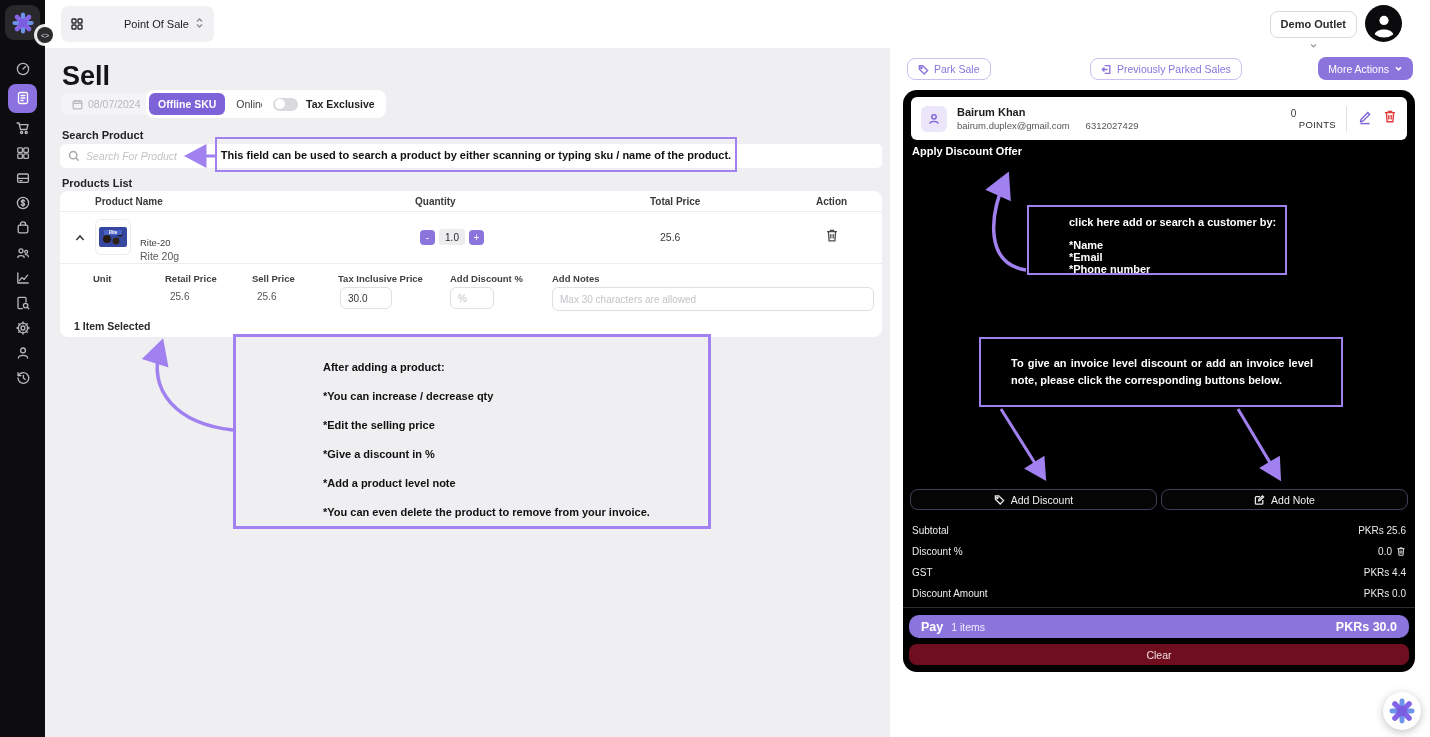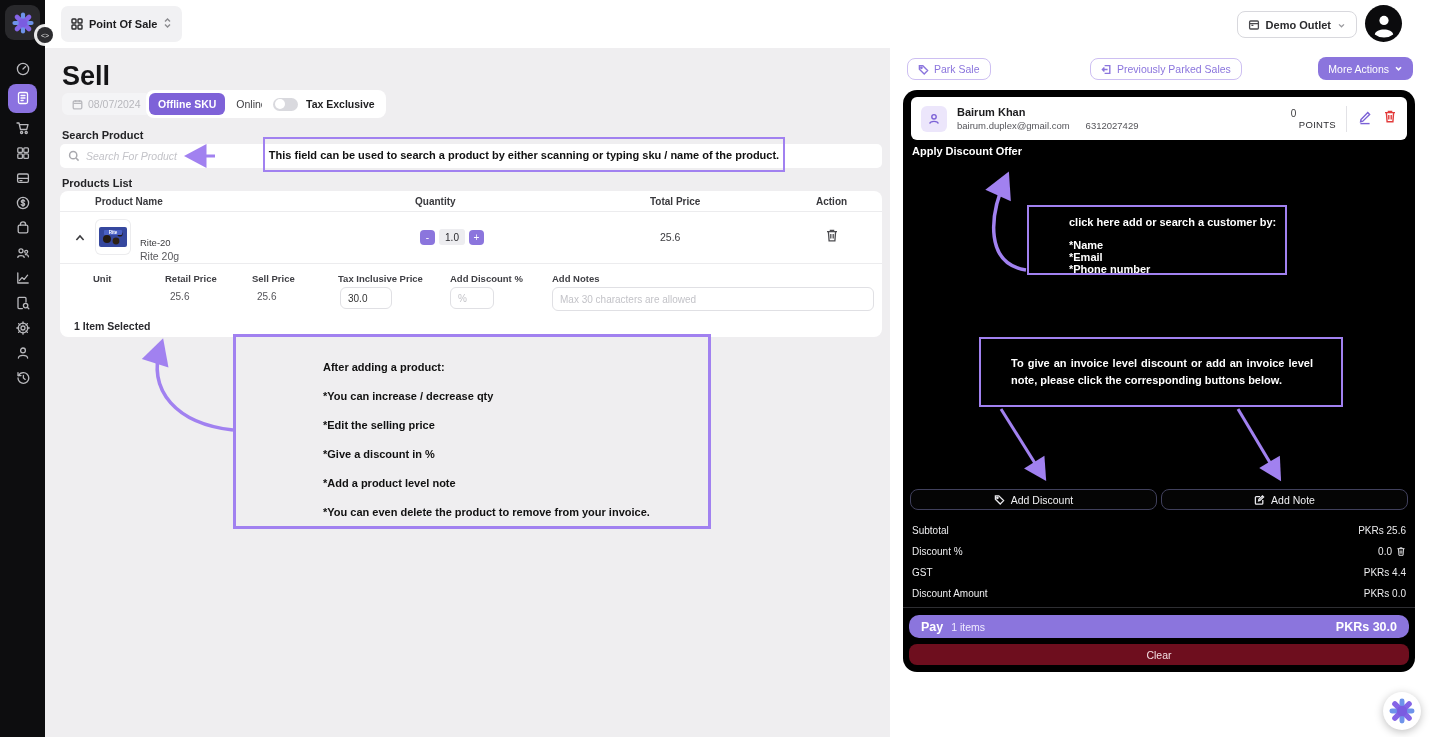--- a/index.html
+++ b/index.html
@@ -14,24 +14,24 @@
   .side-item { width:45px; height:25px; display:flex; align-items:center; justify-content:center; color:#b9b9bd; cursor:pointer; }
   .side-item svg { width:16px; height:16px; stroke:#b9b9bd; fill:none; stroke-width:1.3; stroke-linecap:round; stroke-linejoin:round; }
   .side-item.active { height:34px; }
   .side-item.active .active-pill { width:29px; height:29px; background:#8b72e0; border-radius:8px; display:flex; align-items:center; justify-content:center; }
   .side-item.active svg { stroke:#fff; }
   .collapse-btn { position:absolute; left:37px; top:27px; width:16px; height:16px; border-radius:50%; background:#2c2c2f; color:#e6e6e6; font-size:7px; display:flex; align-items:center; justify-content:center; z-index:9; box-shadow:0 0 0 3px rgba(255,255,255,.9); cursor:pointer; letter-spacing:0; }
 
   
   .topbar { position:absolute; left:45px; top:0; right:0; height:48px; background:#fff; z-index:4; }
   .app-chip { position:absolute; left:16px; top:6px; height:36px; background:#f1f1f3; border-radius:7px; display:flex; align-items:center; gap:6px; padding:0 10px; cursor:pointer; }
-  .app-chip .chip-label { font-size:11px; font-weight:bold; color:#1c1c1e; }
+  .app-chip .chip-label { font-size:11px; font-weight:normal; color:#1c1c1e;margin-left:35px; }
   .app-chip svg { width:12px; height:12px; stroke:#2a2a2c; fill:none; stroke-width:1.4; }
   .app-chip .sel svg { width:9px; height:12px; stroke:#8a8a8e; }
-  .outlet-pill { position:absolute; right:73px; top:11px; height:27px; border:1px solid #d8d8dd; border-radius:8px; background:#fff; display:flex; align-items:center; gap:6px; padding:0 10px; cursor:pointer; }
+  .outlet-pill { position:absolute; right:73px; top:11px; height:27px; border:1px solid #d8d8dd; border-radius:8px; background:#fff; display:flex; align-items:center; gap:6px; padding:0 10px; cursor:pointer;flex-direction:column; }
   .outlet-pill .outlet-label { font-size:11px; font-weight:bold; color:#2b2b2e; }
   .outlet-pill svg { width:12px; height:12px; stroke:#4a4a4e; fill:none; stroke-width:1.3; }
   .outlet-pill .chev svg { width:9px; height:9px; stroke:#9a9a9e; }
   .avatar { position:absolute; right:28px; top:5px; width:37px; height:37px; border-radius:50%; background:#0b0b0d; display:flex; align-items:center; justify-content:center; cursor:pointer; }
 
   
   .main { position:absolute; left:45px; top:48px; width:845px; height:689px; background:#efeef0; }
   .page-title { position:absolute; left:17px; top:13px; font-size:27px; font-weight:bold; color:#141416; }
   .date-chip { position:absolute; left:17px; top:45px; height:22px; background:#f4f4f6; border-radius:6px; display:flex; align-items:center; gap:5px; padding:0 10px; cursor:pointer; }
   .date-chip span { font-size:10.5px; color:#b8b8bd; }
@@ -70,21 +70,21 @@
   .pdetail { height:51px; border-top:1px solid #ececee; position:relative; }
   .pd-label { position:absolute; top:9px; font-size:9.5px; font-weight:bold; color:#3f3f44; }
   .pd-val { position:absolute; top:27px; font-size:10px; color:#55555a; }
   .pd-input { position:absolute; top:23px; height:22px; border:1px solid #e0e0e4; border-radius:6px; font-size:10px; color:#333; padding:0 7px; outline:none; font-family:"Liberation Sans",sans-serif; background:#fff; }
   .pd-input::placeholder { color:#c3c3c8; }
   .plist-foot { height:23px; display:flex; align-items:center; padding-left:14px; font-size:10.5px; font-weight:bold; color:#2a2a2e; }
 
   
   .anno { position:absolute; border:3px solid #a181f0; background:transparent; z-index:6; }
   .anno-text { font-weight:bold; color:#111; font-size:11px; }
-  .search-anno { left:170px; top:89px; width:522px; height:35px; border-width:2.5px; display:flex; align-items:center; justify-content:center;margin-left:48px; }
+  .search-anno { left:170px; top:89px; width:522px; height:35px; border-width:2.5px; display:flex; align-items:center; justify-content:center; }
   .left-anno { left:188px; top:286px; width:478px; height:195px; }
   .left-anno .al { position:absolute; left:87px; font-size:11px; font-weight:bold; color:#111; white-space:nowrap; }
 
   
   .right { position:absolute; left:890px; top:48px; width:540px; height:689px; background:#fff; }
   .pill-btn { position:absolute; top:10px; height:22px; border:1px solid #cdbff2; background:#fff; color:#8b75dd; border-radius:8px; font-size:10.5px; display:flex; align-items:center; gap:5px; padding:0 10px; cursor:pointer; font-family:"Liberation Sans",sans-serif; }
   .pill-btn svg { width:11px; height:11px; stroke:#8b75dd; fill:none; stroke-width:1.4; }
   .park-btn { left:17px; }
   .prev-btn { left:200px; }
   .more-btn { position:absolute; right:17px; top:9px; height:23px; background:#8b75dd; border:none; border-radius:8px; color:#fff; font-size:10.5px; display:flex; align-items:center; gap:5px; padding:0 10px; cursor:pointer; font-family:"Liberation Sans",sans-serif; }

